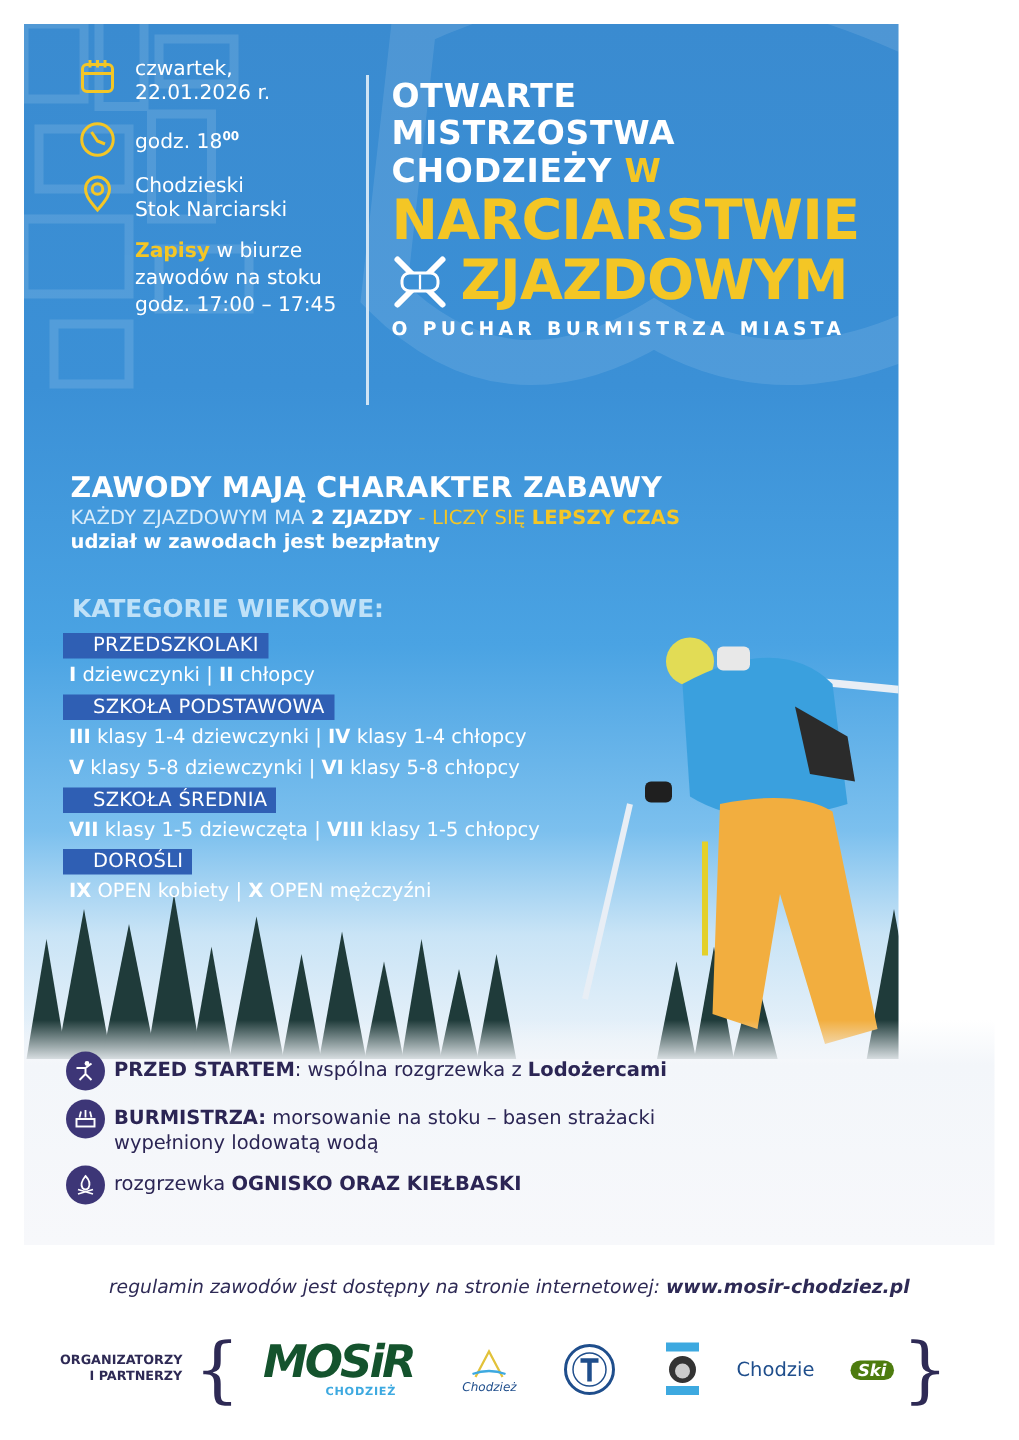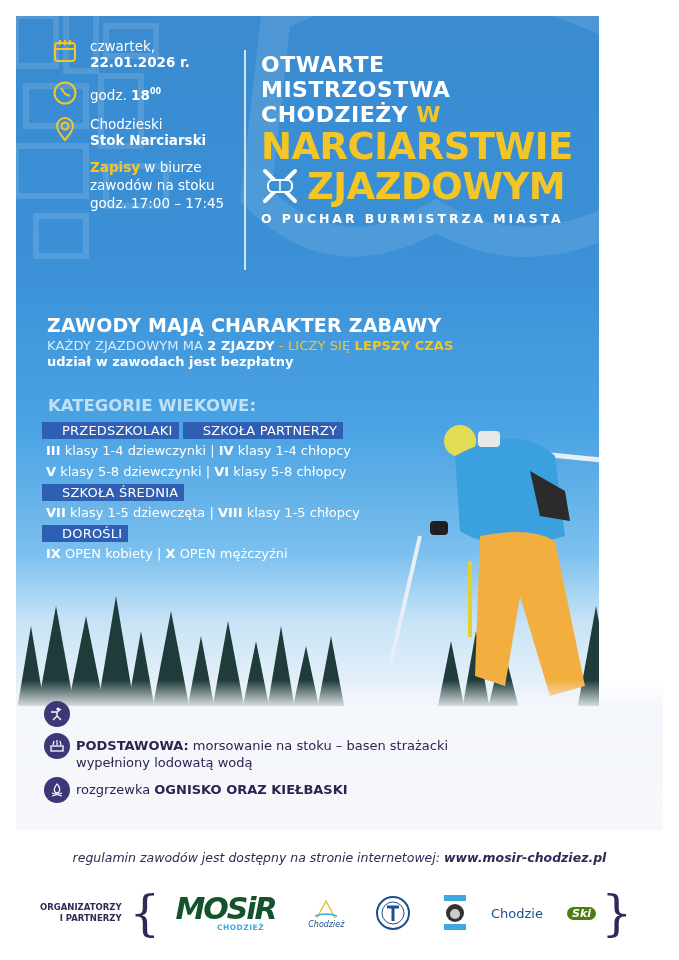--- a/index.html
+++ b/index.html
@@ -13,32 +13,32 @@
   }
   
   .bg-grid { position: absolute; left: -10px; top: -10px; width: 200px; height: 260px; opacity: .12; }
   .bg-goggle { position: absolute; left: 200px; top: -40px; width: 460px; height: 320px; opacity: .10; }
 
   
   .info { position: absolute; left: 36px; top: 22px; width: 200px; color: #fff; }
   .info-row { display: flex; align-items: flex-start; margin-bottom: 10px; }
   .info-icon { width: 26px; height: 26px; margin-right: 12px; flex: 0 0 26px; }
   .info-text { font-size: 13.5px; line-height: 16px; }
-  .info-text b { font-weight: 700; }
+  .info-text b { font-weight: 400; }
   .reg { margin-left: 38px; margin-top: 10px; font-size: 13.5px; line-height: 18px; }
   .reg .hl { color: #f4c625; font-weight: 700; }
 
   .divider { position: absolute; left: 228px; top: 34px; width: 2px; height: 220px; background: #cfe4f5; }
 
   
   .title { position: absolute; left: 245px; top: 36px; width: 400px; }
   .t-white { color: #fff; font-weight: 900; font-size: 22px; line-height: 25px; letter-spacing: .5px; font-family: "DejaVu Sans", sans-serif; }
   .t-white .y { color: #f4c625; }
   .t-yellow { color: #f4c625; font-weight: 900; font-size: 37px; line-height: 40px; letter-spacing: -0.5px; font-family: "DejaVu Sans", sans-serif; }
-  .t-row2 { display: flex; align-items: flex-start; }
+  .t-row2 { display: flex; align-items: flex-end; }
   .ski-icon { width: 38px; height: 38px; margin-right: 8px; }
   .t-sub { color: #fff; font-weight: 700; font-size: 12.5px; letter-spacing: 2.9px; margin-top: 4px; }
 
   
   .lead { position: absolute; left: 31px; top: 298px; color: #fff; }
   .lead-h { font-size: 19px; font-weight: 900; letter-spacing: .2px; }
   .lead-2 { font-size: 13px; color: #d8ecfa; margin-top: 2px; letter-spacing: .1px; }
   .lead-2 b { color: #fff; font-weight: 800; }
   .lead-2 .y { color: #f4c625; }
   .lead-2 .yb { color: #f4c625; font-weight: 800; }
@@ -202,22 +202,23 @@
   <div class="lead">
     <div class="lead-h">ZAWODY MAJĄ CHARAKTER ZABAWY</div>
     <div class="lead-2"><span>KAŻDY ZJAZDOWYM MA </span><b>2 ZJAZDY</b><span class="y"> - LICZY SIĘ </span><span class="yb">LEPSZY CZAS</span></div>
     <div class="lead-3">udział w zawodach jest bezpłatny</div>
   </div>
 
   <div class="cat-h">KATEGORIE WIEKOWE:</div>
 
   <div class="cats">
     <div class="cat-label">PRZEDSZKOLAKI</div>
-
-    <div class="cat-label">SZKOŁA PARTNERZY</div>
+    <div class="cat-line"><b>I</b><span> dziewczynki | </span><b>II</b><span> chłopcy</span></div>
+
+    <div class="cat-label">SZKOŁA PODSTAWOWA</div>
     <div class="cat-line"><b>III</b><span> klasy 1-4 dziewczynki  | </span><b>IV</b><span> klasy 1-4 chłopcy</span></div>
     <div class="cat-line"><b>V</b><span> klasy 5-8 dziewczynki | </span><b>VI</b><span> klasy 5-8 chłopcy</span></div>
 
     <div class="cat-label">SZKOŁA ŚREDNIA</div>
     <div class="cat-line"><b>VII</b><span> klasy 1-5 dziewczęta | </span><b>VIII</b><span> klasy 1-5 chłopcy</span></div>
 
     <div class="cat-label">DOROŚLI</div>
     <div class="cat-line"><b>IX</b><span> OPEN kobiety | </span><b>X</b><span> OPEN mężczyźni</span></div>
   </div>
 </div>
@@ -225,29 +226,30 @@
 <div class="snow"></div>
 
 <div class="features">
   <div class="feat">
     <div class="feat-icon">
       <svg width="16" height="16" viewBox="0 0 16 16">
           <circle cx="9" cy="3" r="1.6" fill="#fff"></circle>
           <path d="M2 6 L8 6 L12 3 M8 6 L8 10 L4 14 M8 10 L12 14" fill="none" stroke="#fff" stroke-width="1.3"></path>
         </svg>
     </div>
+    <div class="feat-text"><b>PRZED STARTEM</b><span>: wspólna rozgrzewka z </span><b>Lodożercami</b></div>
   </div>
   <div class="feat">
     <div class="feat-icon">
       <svg width="16" height="16" viewBox="0 0 16 16">
           <rect x="2" y="8" width="12" height="5" fill="none" stroke="#fff" stroke-width="1.3"></rect>
           <path d="M4 7 L5 3 M8 7 L8 2 M12 7 L11 3" stroke="#fff" stroke-width="1.2"></path>
         </svg>
     </div>
-    <div class="feat-text"><b>PODSTAWOWA:</b><span> morsowanie na stoku – basen strażacki</span><br><span>wypełniony lodowatą wodą</span></div>
+    <div class="feat-text"><b>BURMISTRZA:</b><span> morsowanie na stoku – basen strażacki</span><br><span>wypełniony lodowatą wodą</span></div>
   </div>
   <div class="feat">
     <div class="feat-icon">
       <svg width="16" height="16" viewBox="0 0 16 16">
           <path d="M8 2 Q12 6 10 10 Q8 12 6 10 Q4 7 8 2 Z" fill="none" stroke="#fff" stroke-width="1.2"></path>
           <path d="M3 14 L13 11 M3 11 L13 14" stroke="#fff" stroke-width="1.2"></path>
         </svg>
     </div>
     <div class="feat-text"><span>rozgrzewka </span><b>OGNISKO ORAZ KIEŁBASKI</b></div>
   </div>

